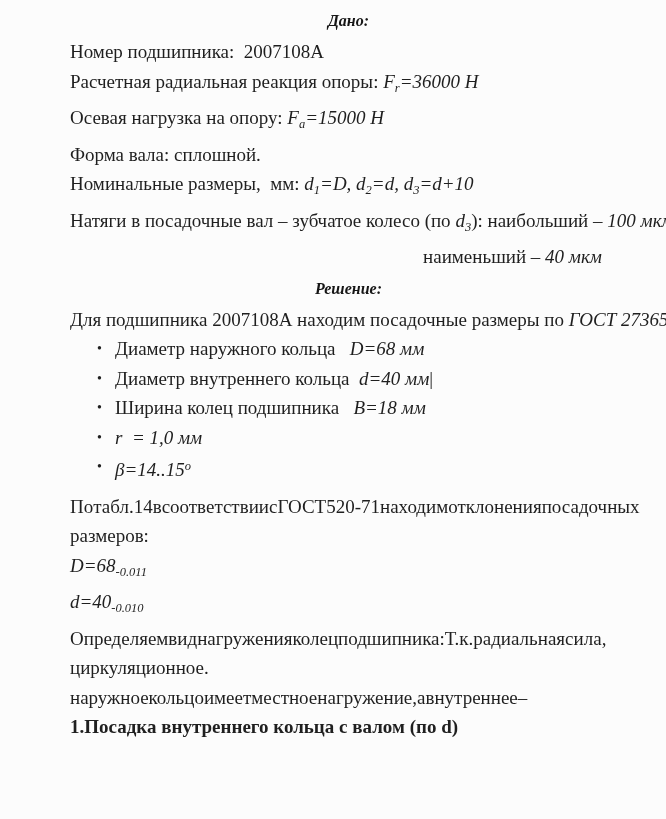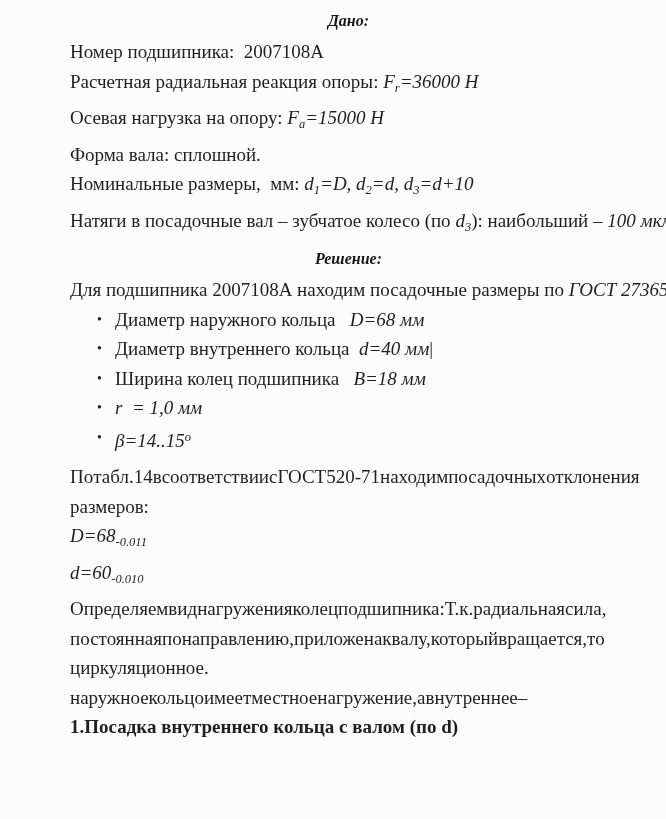--- a/index.html
+++ b/index.html
@@ -38,64 +38,54 @@
 
 <div class="page" style="background: rgb(252, 252, 252); color: rgb(31, 31, 31);">
   <div id="doc">
       <div class="blk header">Дано:</div>
       <div class="blk line"><span class="seg ">Номер подшипника:  2007108А</span></div>
       <div class="blk line"><span class="seg ">Расчетная радиальная реакция опоры: </span><span class="seg i">F</span><span class="seg isub">r</span><span class="seg i">=36000 Н</span></div>
       <div class="blk line"><span class="seg ">Осевая нагрузка на опору: </span><span class="seg i">F</span><span class="seg isub">a</span><span class="seg i">=15000 Н</span></div>
       <div class="blk line"><span class="seg ">Форма вала: сплошной.</span></div>
       <div class="blk line"><span class="seg ">Номинальные размеры,  мм: </span><span class="seg i">d</span><span class="seg isub">1</span><span class="seg i">=D, </span><span class="seg i">d</span><span class="seg isub">2</span><span class="seg i">=d, </span><span class="seg i">d</span><span class="seg isub">3</span><span class="seg i">=d+10</span></div>
       <div class="blk line"><span class="seg ">Натяги в посадочные вал – зубчатое колесо (по </span><span class="seg i">d</span><span class="seg isub">3</span><span class="seg ">): наибольший – </span><span class="seg i">100 мкм</span></div>
+      <div class="blk line-right"><span class="seg ">наименьший – </span><span class="seg i">40 мкм</span></div>
       <div class="blk header">Решение:</div>
       <div class="blk line"><span class="seg ">Для подшипника 2007108А находим посадочные размеры по </span><span class="seg i">ГОСТ 27365-87:</span></div>
       <div class="blk bullet"><span class="blt">•</span><span class="seg ">Диаметр наружного кольца   </span><span class="seg i">D=68 мм</span></div>
       <div class="blk bullet"><span class="blt">•</span><span class="seg ">Диаметр внутреннего кольца  </span><span class="seg i">d=40 мм</span><span class="seg cursor">|</span></div>
       <div class="blk bullet"><span class="blt">•</span><span class="seg ">Ширина колец подшипника   </span><span class="seg i">B=18 мм</span></div>
       <div class="blk bullet"><span class="blt">•</span><span class="seg i">r  = 1,0 мм</span></div>
       <div class="blk bullet"><span class="blt">•</span><span class="seg i">β=14..15</span><span class="seg isup">o</span></div>
       <div class="blk spacer"></div>
       <div class="blk jline">
         <span class="word">По</span>
         <span class="word">табл.</span>
         <span class="word">14</span>
         <span class="word">в</span>
         <span class="word">соответствии</span>
         <span class="word">с</span>
         <span class="word">ГОСТ</span>
         <span class="word">520-71</span>
         <span class="word">находим</span>
+        <span class="word">отклонения</span>
         <span class="word">посадочных</span>
-        <span class="word">отклонения</span>
       </div>
       <div class="blk line"><span class="seg ">размеров:</span></div>
       <div class="blk line"><span class="seg i">D=68</span><span class="seg isub">-0.011</span></div>
-      <div class="blk line"><span class="seg i">d=60</span><span class="seg isub">-0.010</span></div>
+      <div class="blk line"><span class="seg i">d=40</span><span class="seg isub">-0.010</span></div>
       <div class="blk jline">
         <span class="word">Определяем</span>
         <span class="word">вид</span>
         <span class="word">нагружения</span>
         <span class="word">колец</span>
         <span class="word">подшипника:</span>
         <span class="word">Т.к.</span>
         <span class="word">радиальная</span>
         <span class="word">сила,</span>
-      </div>
-      <div class="blk jline">
-        <span class="word">постоянная</span>
-        <span class="word">по</span>
-        <span class="word">направлению,</span>
-        <span class="word">приложена</span>
-        <span class="word">к</span>
-        <span class="word">валу,</span>
-        <span class="word">который</span>
-        <span class="word">вращается,</span>
-        <span class="word">то</span>
       </div>
       <div class="blk line"><span class="seg ">циркуляционное.</span></div>
       <div class="blk jline">
         <span class="word">наружное</span>
         <span class="word">кольцо</span>
         <span class="word">имеет</span>
         <span class="word">местное</span>
         <span class="word">нагружение,</span>
         <span class="word">а</span>
         <span class="word">внутреннее</span>

